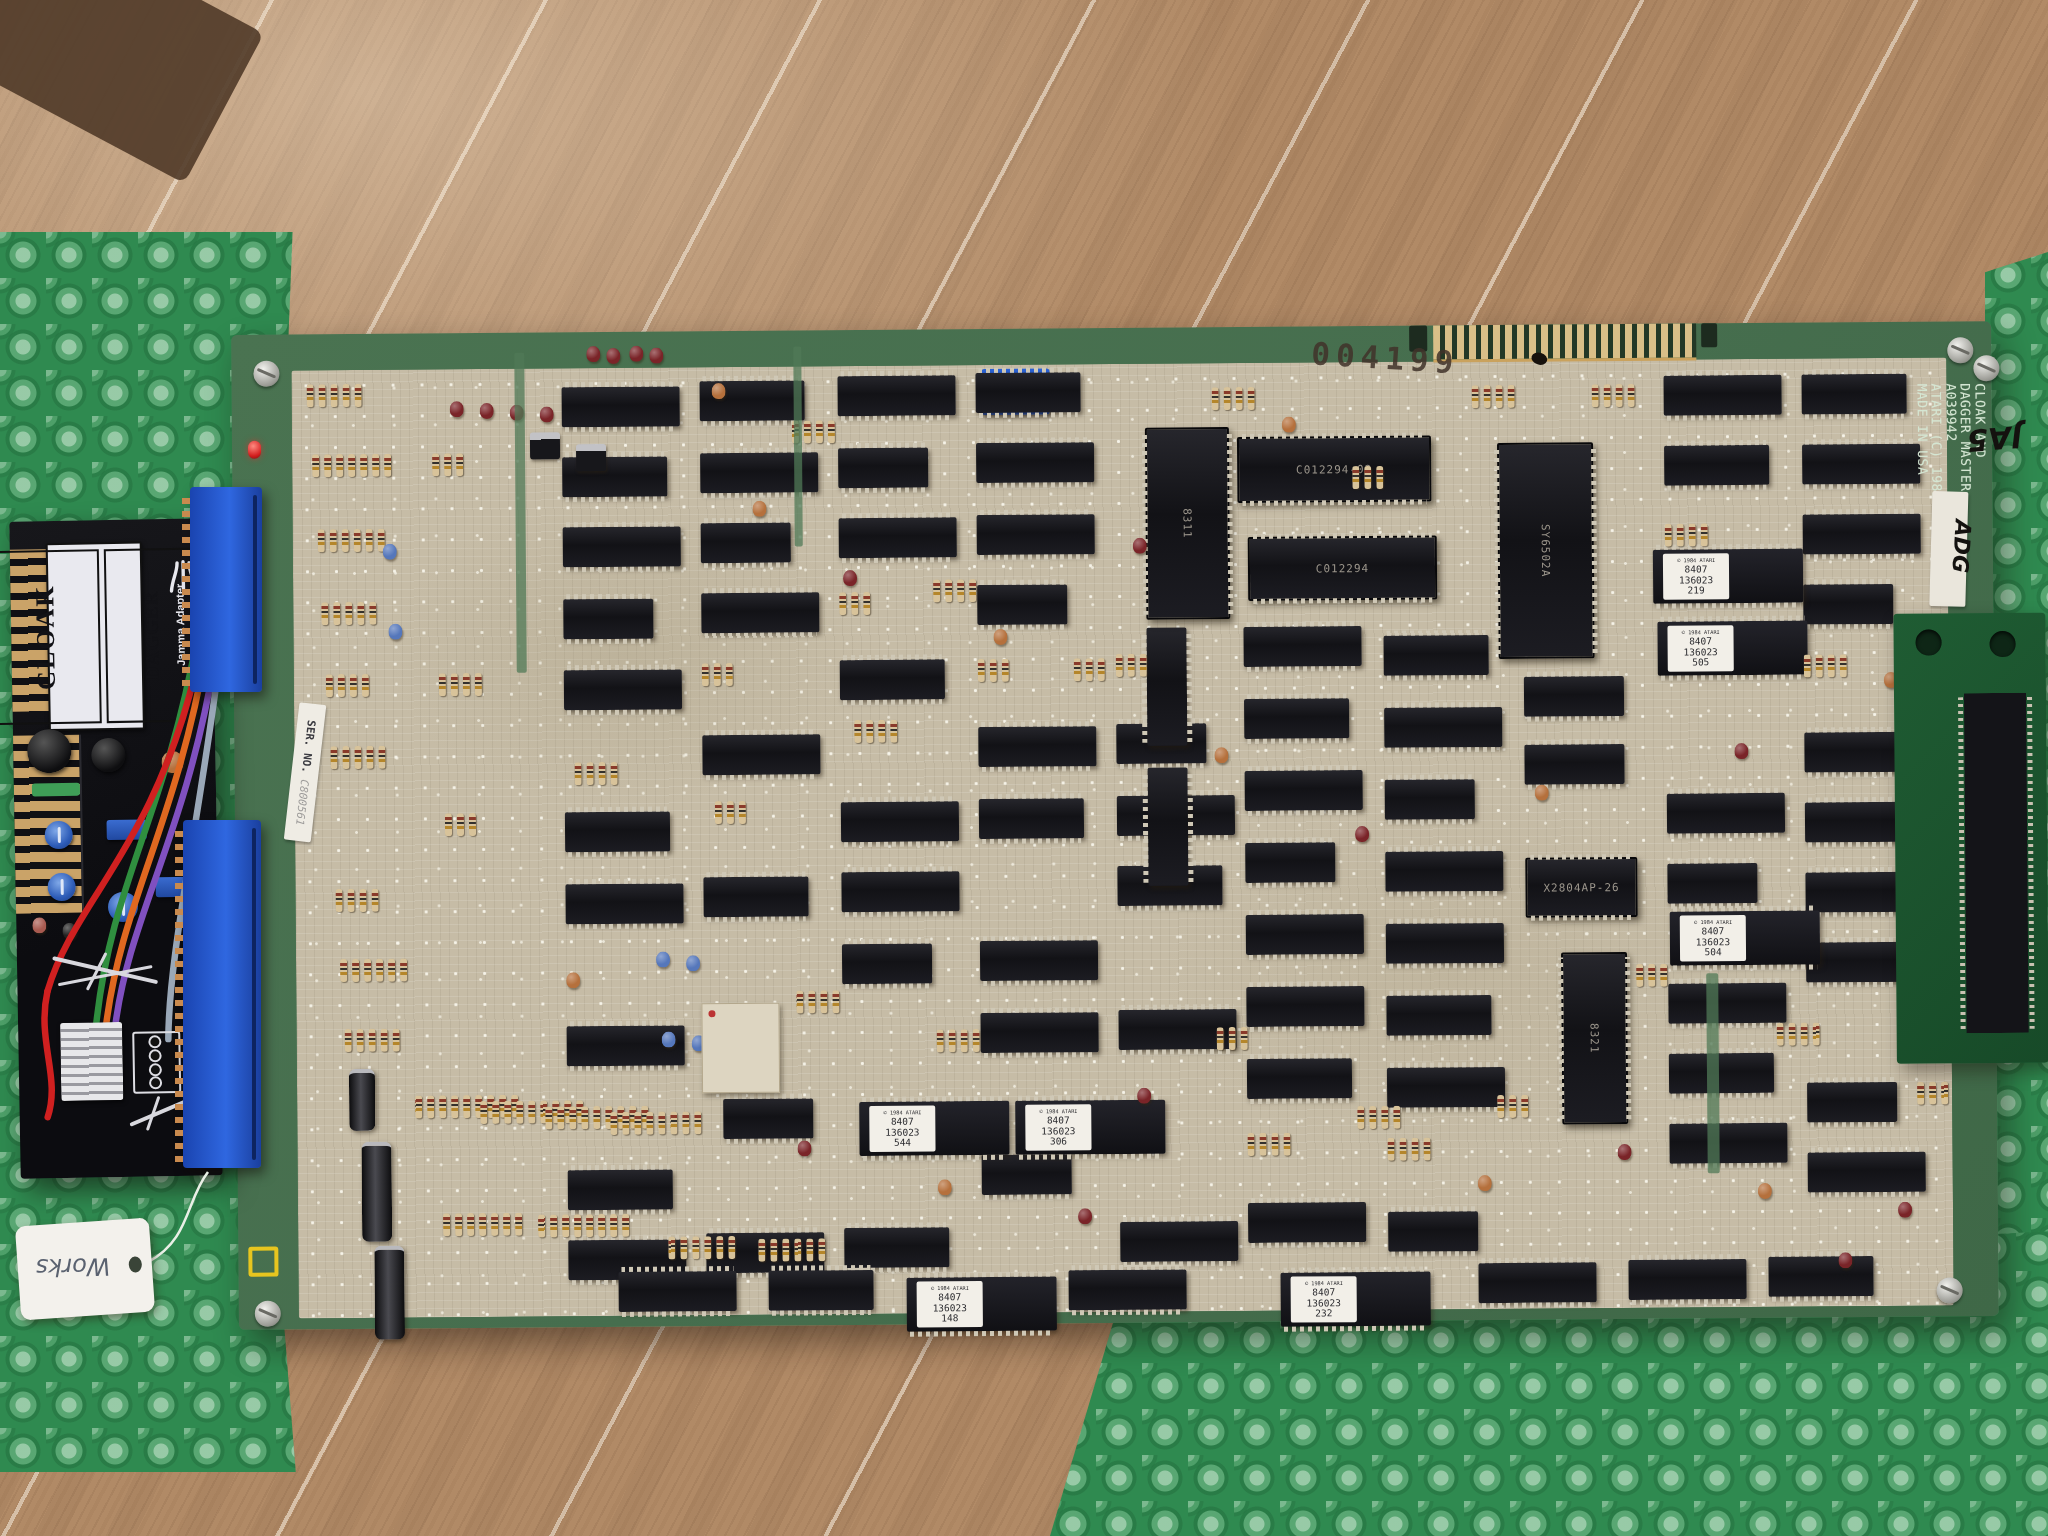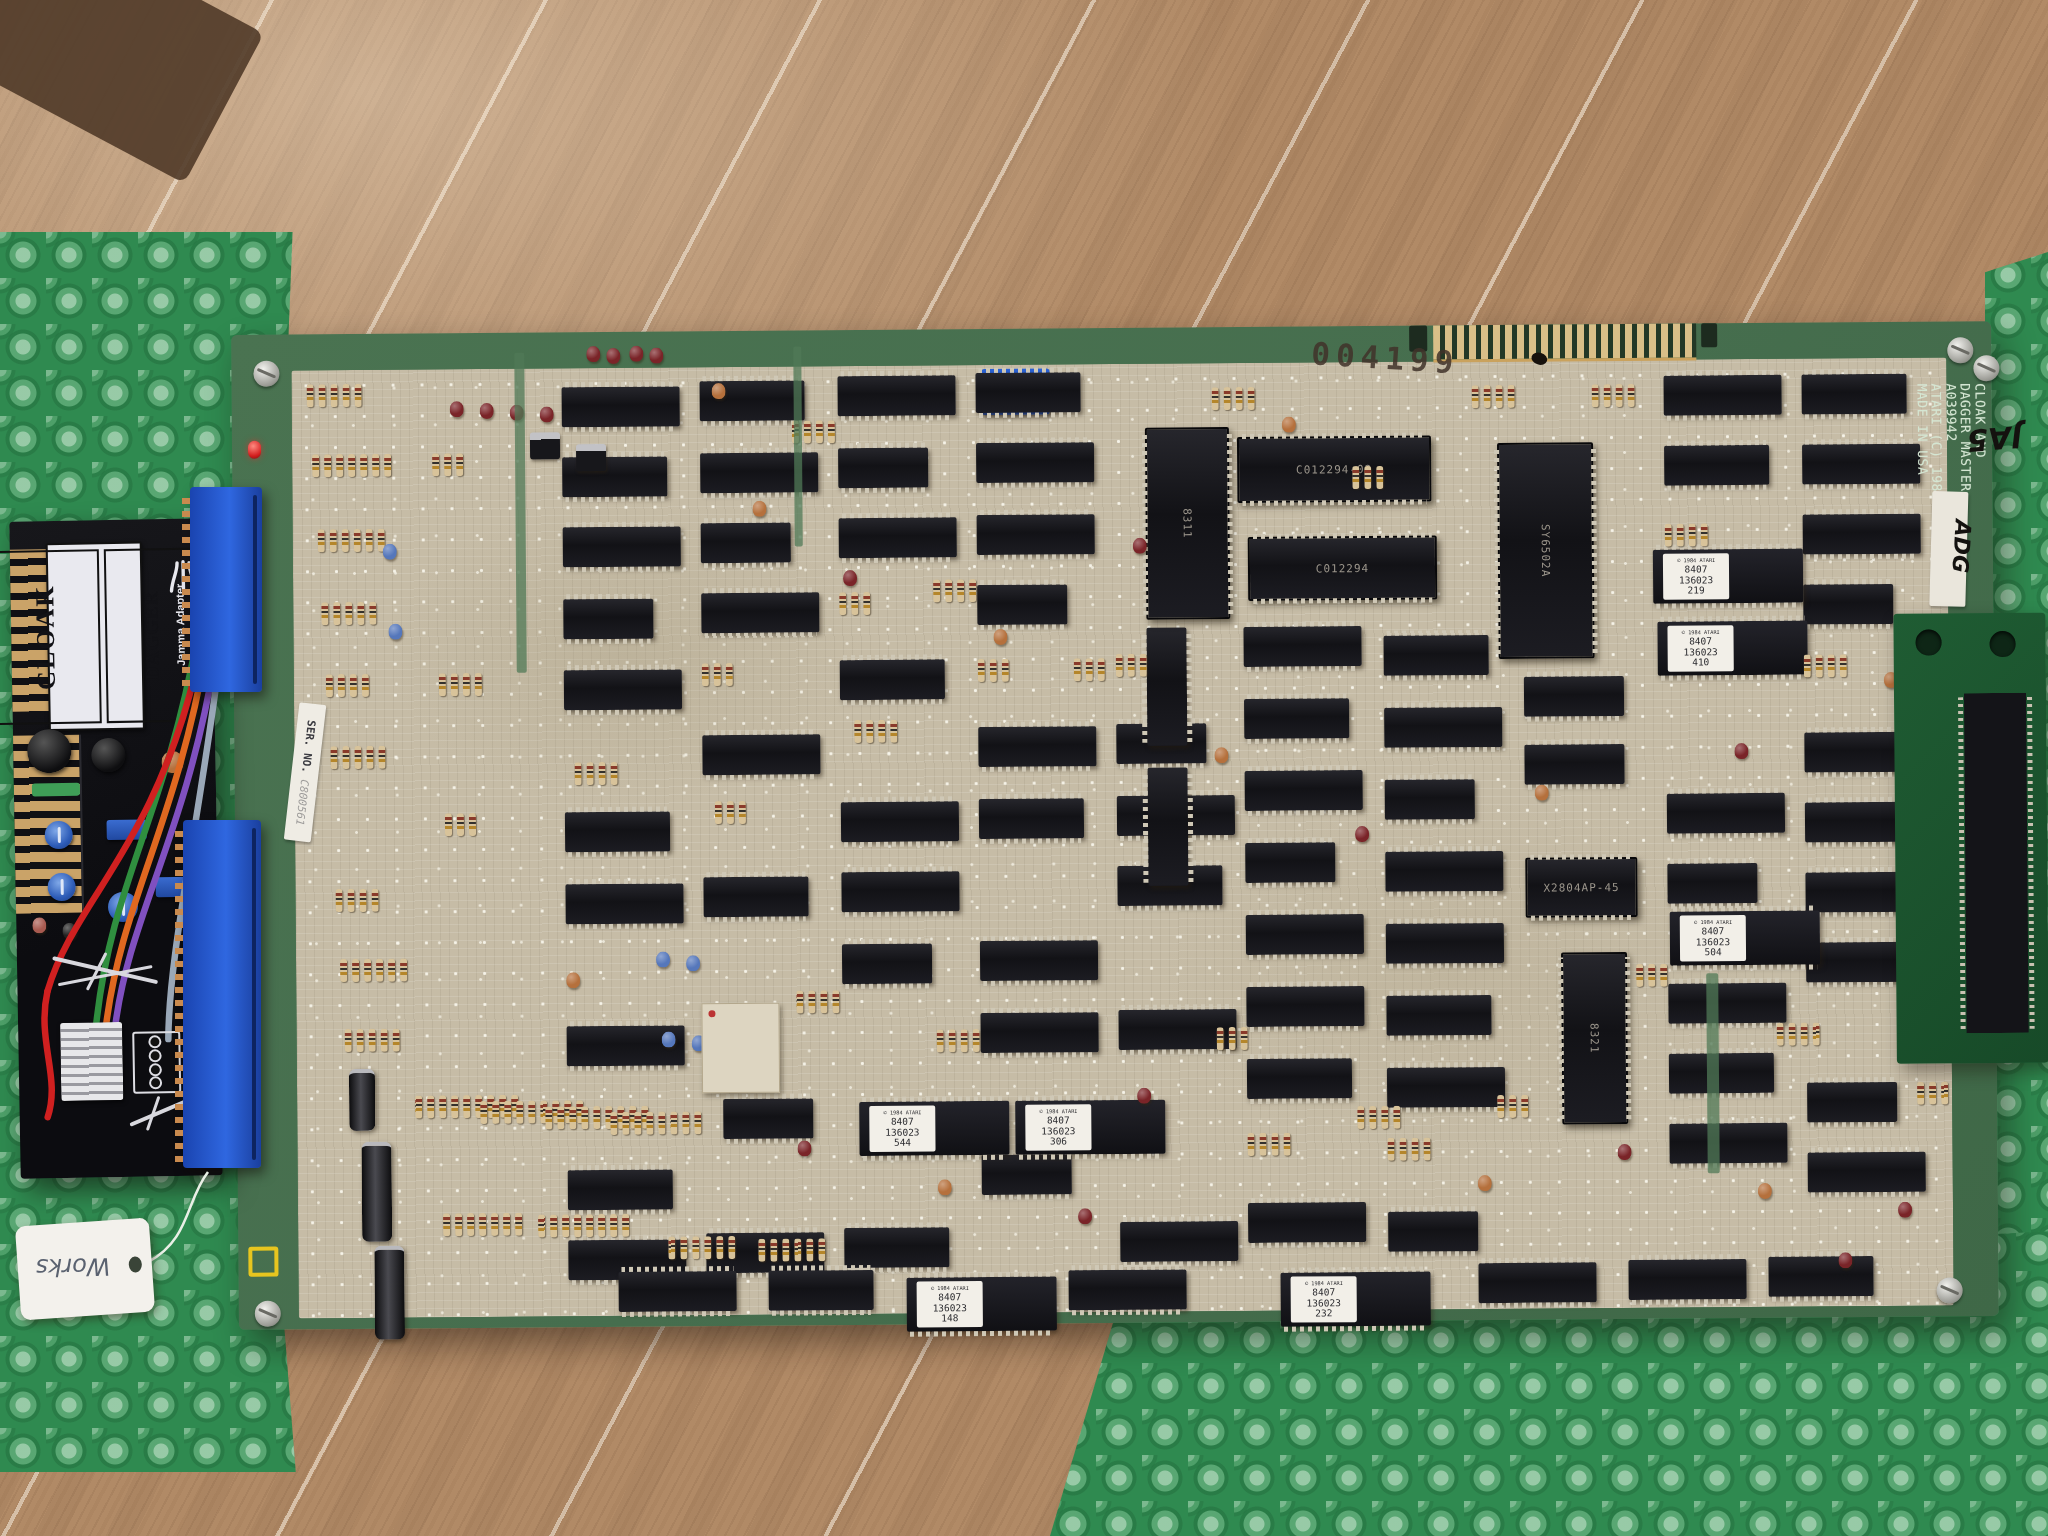--- a/index.html
+++ b/index.html
@@ -275,21 +275,21 @@
       <div class="abs icV" style="left: 1700px; top: 320px; width: 40px; height: 118px;"></div>
       <div class="abs icV" style="left: 1700px; top: 460px; width: 40px; height: 118px;"></div>
       <div class="abs icV" style="left: 1700px; top: 600px; width: 40px; height: 118px;"></div>
       <div class="abs icH big" style="left: 1005px; top: 110px; width: 190px; height: 62px;">
         <div class="mark">C012294-03</div>
       </div>
       <div class="abs icH big" style="left: 1015px; top: 210px; width: 185px; height: 60px;">
         <div class="mark">C012294</div>
       </div>
       <div class="abs icH big" style="left: 1290px; top: 533px; width: 108px; height: 56px;">
-        <div class="mark">X2804AP-45</div>
+        <div class="mark">X2804AP-26</div>
       </div>
       <div class="abs icV big" style="left: 1265px; top: 118px; width: 92px; height: 212px;">
         <div class="mark">SY6502A</div>
       </div>
       <div class="abs icV big" style="left: 913px; top: 100px; width: 80px; height: 188px;">
         <div class="mark">8311</div>
       </div>
       <div class="abs icV big" style="left: 1325px; top: 628px; width: 62px; height: 168px;">
         <div class="mark">8321</div>
       </div>
@@ -299,21 +299,21 @@
           <div class="v">8407</div>
           <div class="v">136023</div>
           <div class="v">219</div>
         </div>
       </div>
       <div class="abs eprom" style="left: 1424px; top: 298px; width: 150px; height: 54px;">
         <div class="elabel">
           <div class="h">© 1984 ATARI</div>
           <div class="v">8407</div>
           <div class="v">136023</div>
-          <div class="v">410</div>
+          <div class="v">505</div>
         </div>
       </div>
       <div class="abs eprom" style="left: 1434px; top: 588px; width: 150px; height: 54px;">
         <div class="elabel">
           <div class="h">© 1984 ATARI</div>
           <div class="v">8407</div>
           <div class="v">136023</div>
           <div class="v">504</div>
         </div>
       </div>

